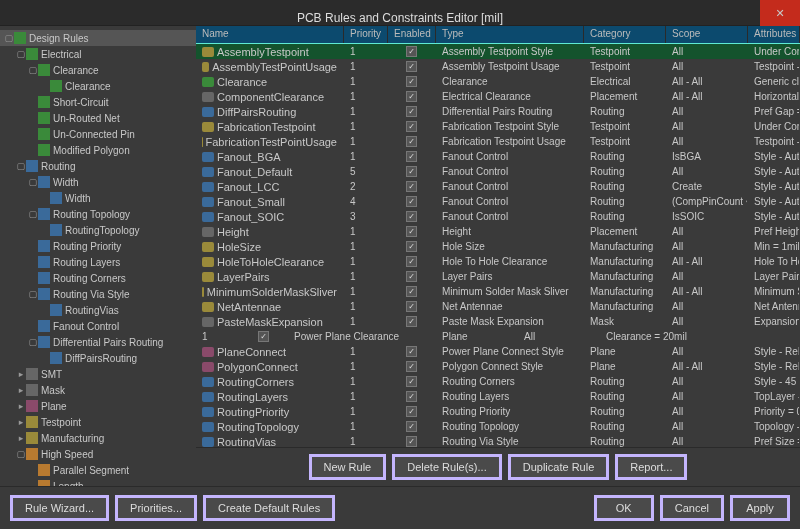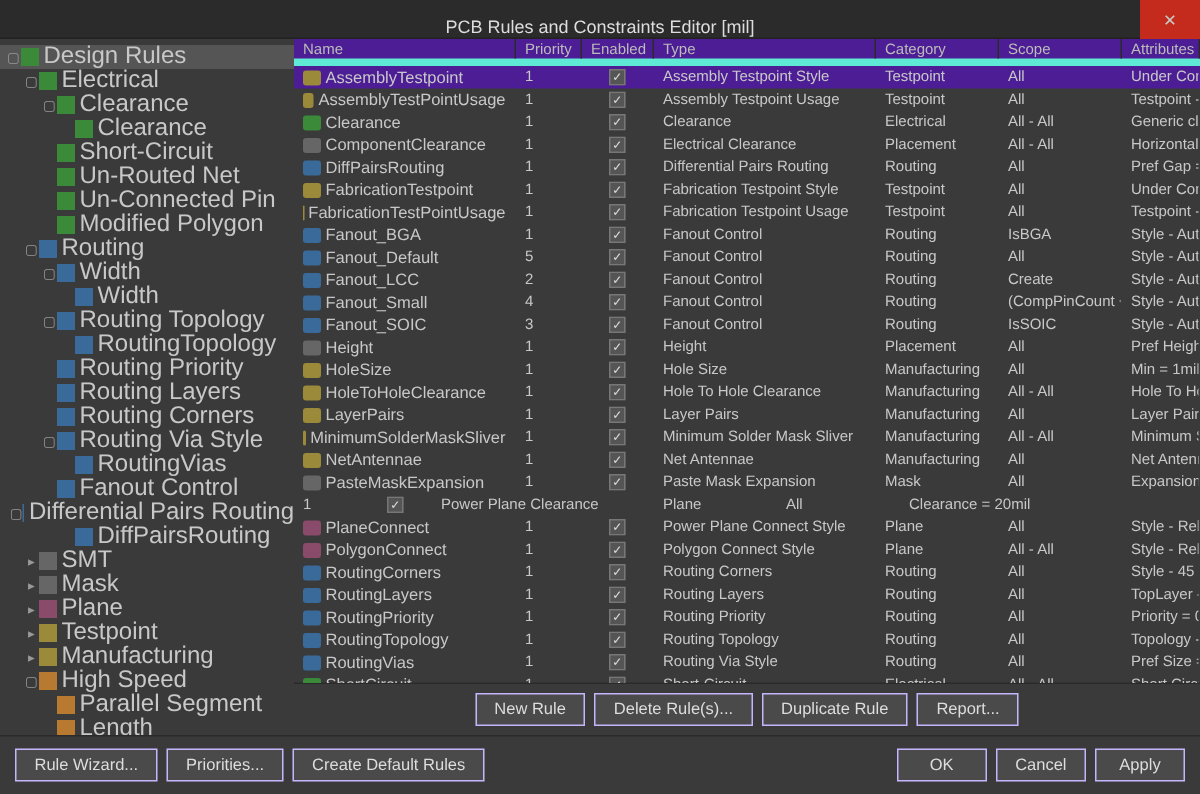--- a/index.html
+++ b/index.html
@@ -7,39 +7,39 @@
 .titlebar{background:#2b2b2b;height:26px;display:flex;align-items:flex-end;justify-content:center;position:relative;border-bottom:1px solid #222}
 .titlebar .title{font-size:12px;color:#ddd}
 .close-btn{position:absolute;right:0;top:0;width:40px;height:26px;background:#c42b1c;display:flex;align-items:center;justify-content:center;color:#fff;font-size:12px;cursor:pointer}
 .main{flex:1;display:flex;overflow:hidden;background:#3a3a3a}
 .tree{width:196px;overflow-y:auto;padding:4px 0;background:#3a3a3a}
 .tree-item{display:flex;align-items:center;height:16px;padding-left:4px;white-space:nowrap;cursor:pointer}
 .tree-item.sel{background:#555}
 .tog{width:10px;text-align:center;color:#999;font-size:9px;display:inline-block}
 .ind{display:inline-block}
 .tic{width:12px;height:12px;margin-right:3px;display:inline-flex;align-items:center;justify-content:center;font-size:9px}
-.lbl{font-size:16px}
+.lbl{font-size:10px}
 .grid-wrap{flex:1;display:flex;flex-direction:column;overflow:hidden}
-.grid-head{display:flex;background:#4c1d95;border-bottom:5px solid #5eead4;height:18px}
+.grid-head{display:flex;background:#0c4a6e;border-bottom:1px solid #5eead4;height:18px}
 .grid-head .col{border-right:1px solid #2a2a2a;padding:2px 6px;font-size:10px;color:#bbb;overflow:hidden;white-space:nowrap}
 .grid-body{flex:1;overflow-y:auto}
 .row{display:flex;height:15px;align-items:center}
-.row.sel{background:#4c1d95}
+.row.sel{background:#14532d}
 .row .cell{border-right:1px solid transparent;padding:0 6px;font-size:10px;overflow:hidden;white-space:nowrap;display:flex;align-items:center}
 .c-name{width:148px}
 .c-pri{width:44px;text-align:right;padding-right:12px}
 .c-en{width:48px;justify-content:center}
 .c-type{width:148px}
 .c-cat{width:82px}
 .c-scope{width:82px}
 .c-attr{flex:1}
 .ric{width:12px;height:10px;margin-right:3px;display:inline-block}
 .cb{width:11px;height:11px;background:#555;border:1px solid #777;display:inline-flex;align-items:center;justify-content:center;font-size:8px;color:#ddd}
 .toolbar{display:flex;gap:6px;justify-content:center;padding:6px;background:#3a3a3a;border-top:1px solid #2a2a2a}
-.btn{background:#4a4a4a;border:1px solid #c4b5fd;padding:4px 12px;font-size:11px;color:#ddd;cursor:pointer}
+.btn{background:#4a4a4a;border:3px solid #c4b5fd;padding:4px 12px;font-size:11px;color:#ddd;cursor:pointer}
 .footer{display:flex;justify-content:space-between;padding:8px 10px;background:#3a3a3a;border-top:1px solid #2a2a2a}
 .footer .left,.footer .right{display:flex;gap:6px}
 .btn.primary{min-width:60px;text-align:center}
 
 .i-gr{background:#3a8a3a}.i-bl{background:#3a6a9a}.i-yl{background:#9a8a3a}.i-or{background:#b87a30}.i-gy{background:#666}.i-pk{background:#8a4a6a}
 .ric.i-gr,.ric.i-bl,.ric.i-yl,.ric.i-or,.ric.i-gy,.ric.i-pk{border-radius:2px}
 ::-webkit-scrollbar{width:10px;height:10px}
 ::-webkit-scrollbar-track{background:#333}
 ::-webkit-scrollbar-thumb{background:#555;border-radius:2px}
 </style>

